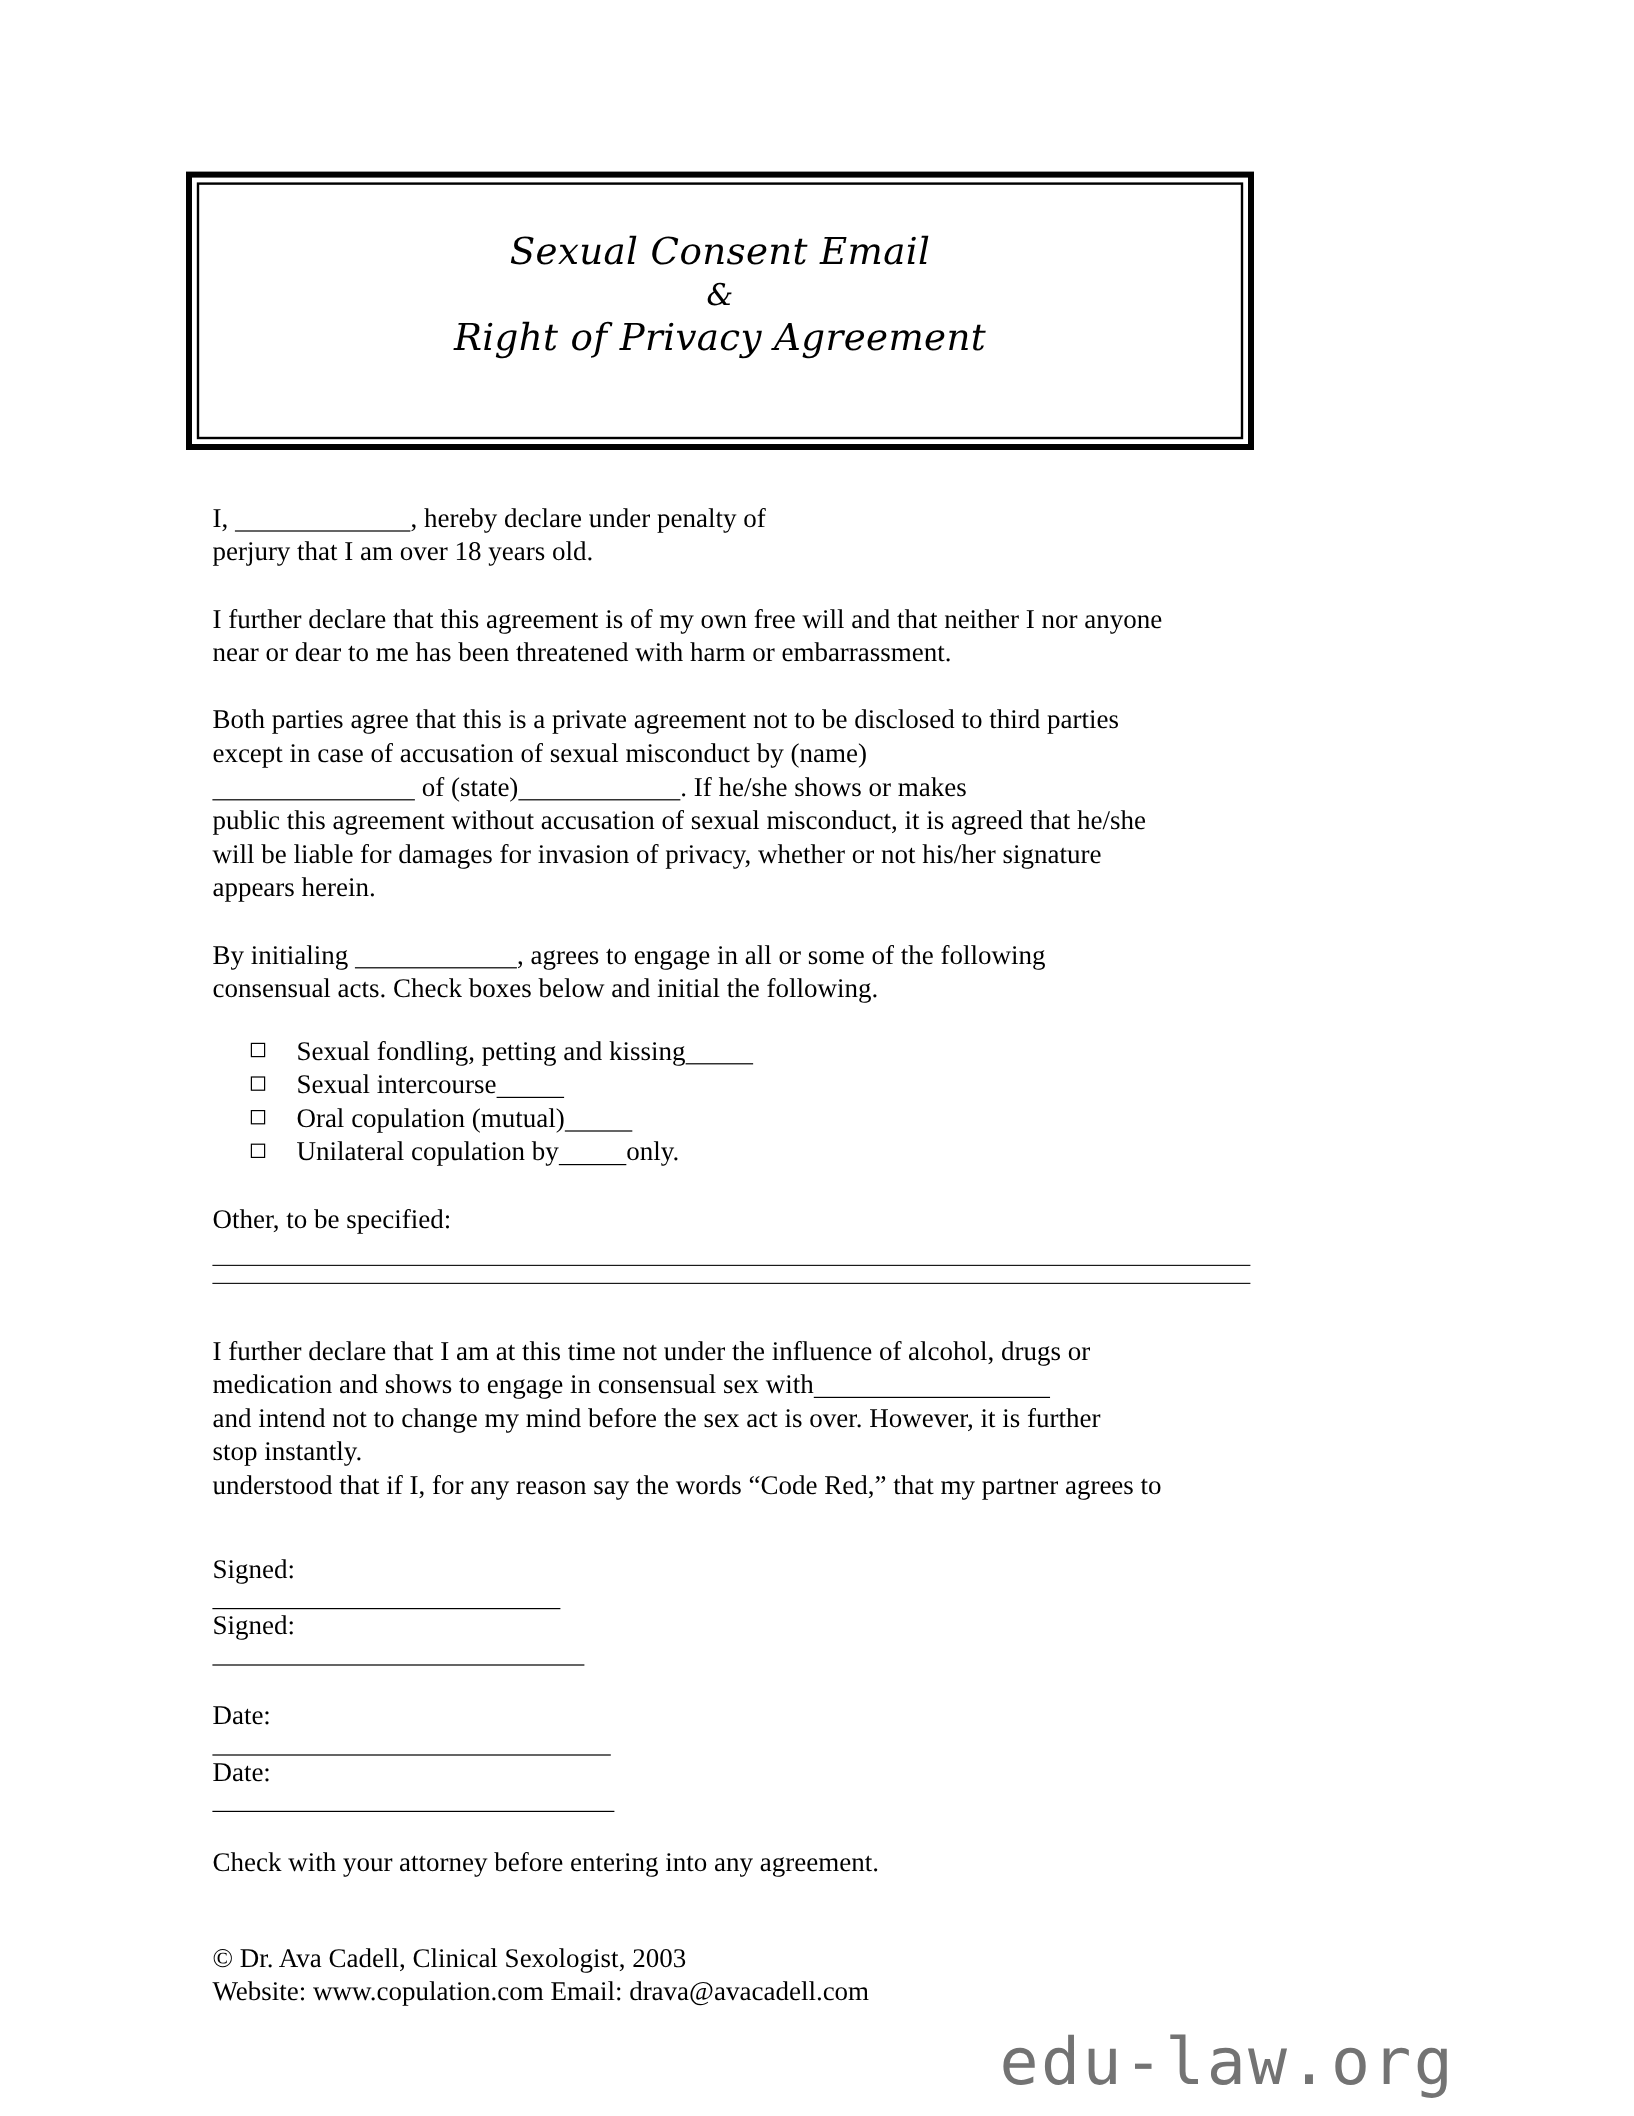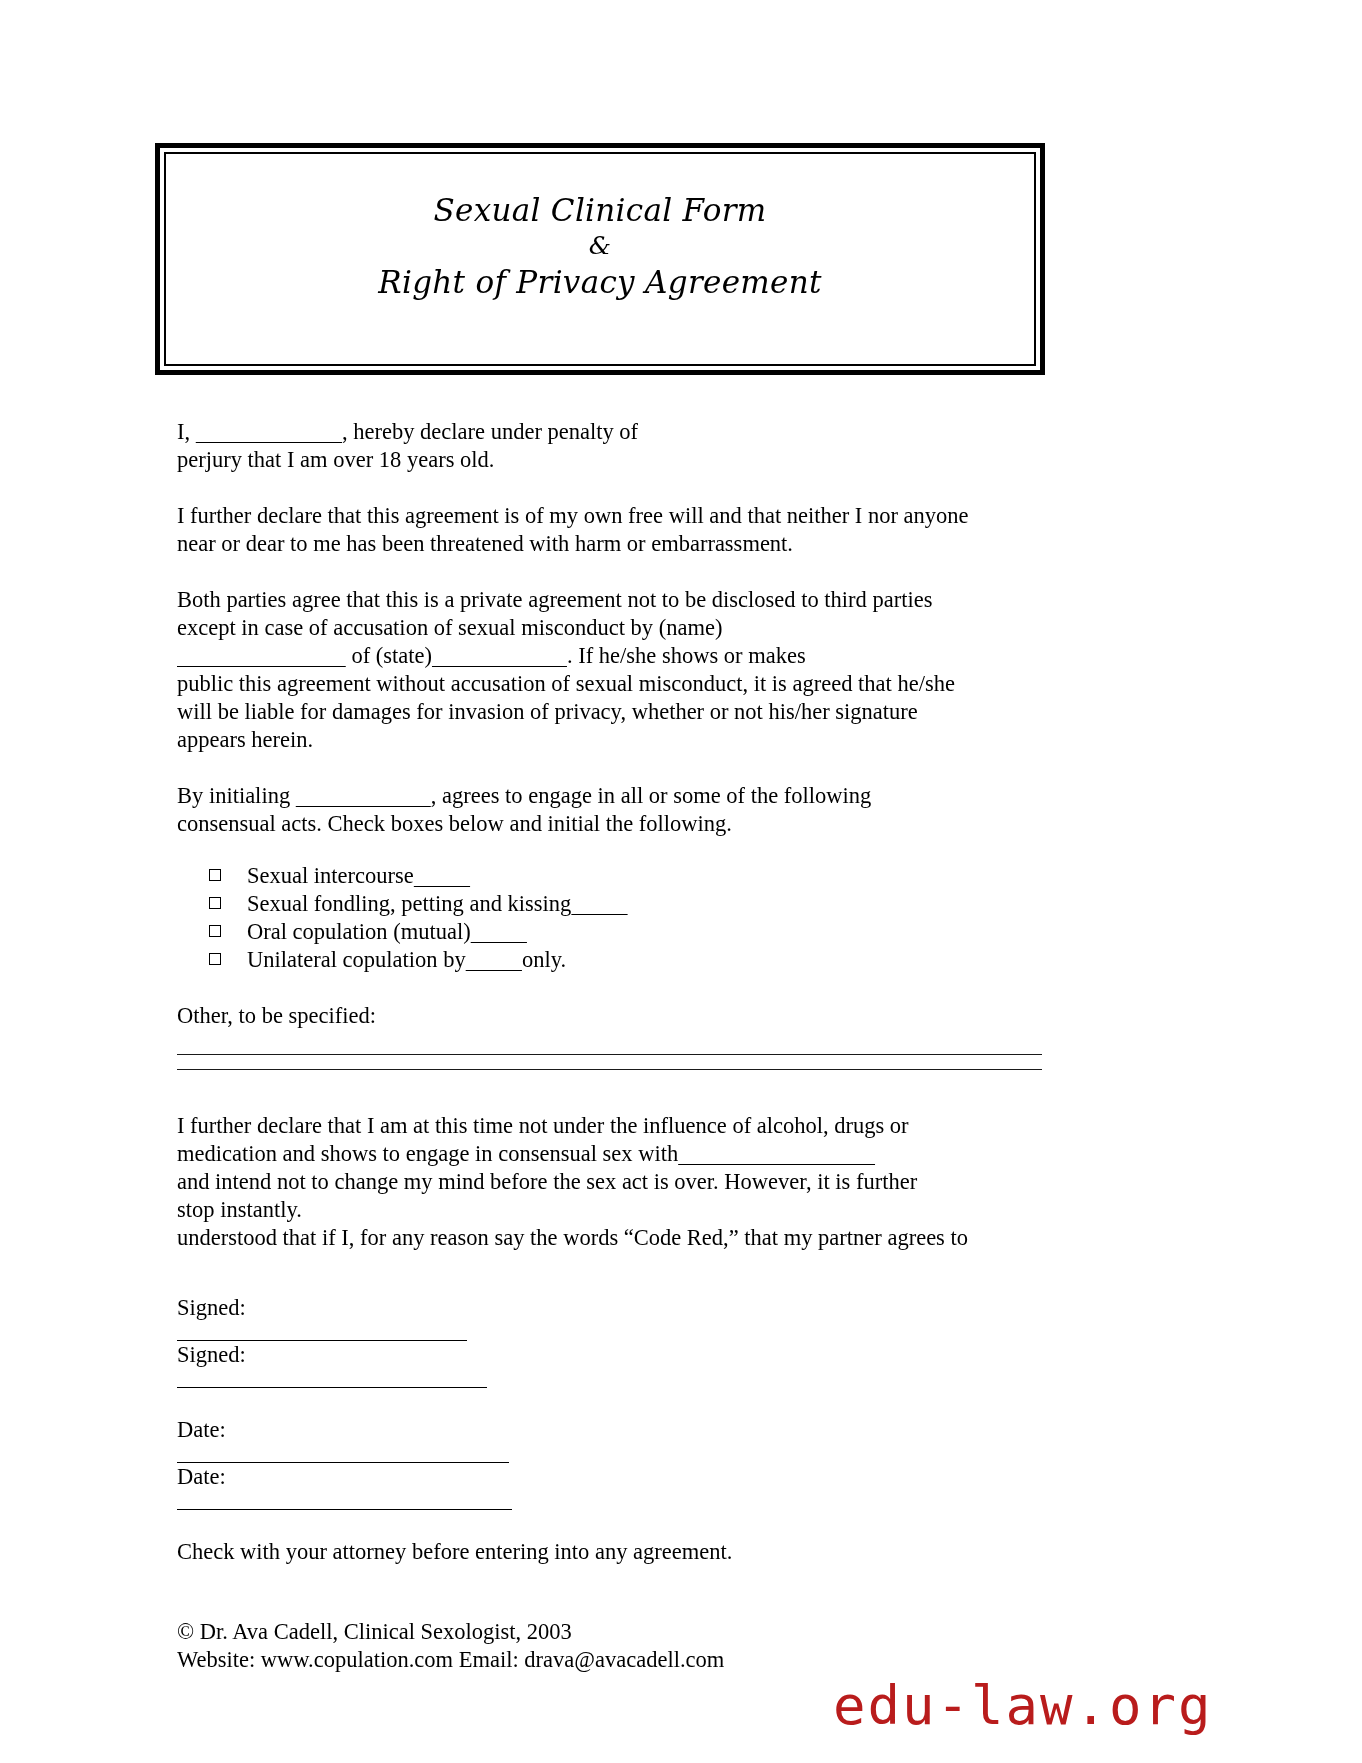--- a/index.html
+++ b/index.html
@@ -155,21 +155,21 @@
   }
 </style>
 </head>
 <body>
 
 <div class="page">
 
   <div class="title-frame-outer">
     <div class="title-frame-inner">
       <div class="title-block">
-        <div class="title-line">Sexual Clinical Form</div>
+        <div class="title-line">Sexual Consent Email</div>
         <div class="title-line title-amp">&amp;</div>
         <div class="title-line">Right of Privacy Agreement</div>
       </div>
     </div>
   </div>
 
   <div class="body-wrap">
 
     <p class="para"><span>I, </span><span class="blank">                          </span><span>, hereby declare under penalty of</span></p>
     <p class="para">perjury that I am over 18 years old.</p>
@@ -191,27 +191,27 @@
     <div class="gap-lg"></div>
 
     <p class="para"><span>By initialing </span><span class="blank">                        </span><span>, agrees to engage in all or some of the following</span></p>
     <p class="para">consensual acts. Check boxes below and initial the following.</p>
 
     <div class="gap-md"></div>
 
     <ul class="acts">
       <li>
         <span class="cbox"></span>
+        <span class="act-text">Sexual fondling, petting and kissing</span>
+          <span class="blank">          </span>
+          <span></span>
+      </li>
+      <li>
+        <span class="cbox"></span>
         <span class="act-text">Sexual intercourse</span>
-          <span class="blank">          </span>
-          <span></span>
-      </li>
-      <li>
-        <span class="cbox"></span>
-        <span class="act-text">Sexual fondling, petting and kissing</span>
           <span class="blank">          </span>
           <span></span>
       </li>
       <li>
         <span class="cbox"></span>
         <span class="act-text">Oral copulation (mutual)</span>
           <span class="blank">          </span>
           <span></span>
       </li>
       <li>
@@ -264,15 +264,15 @@
     <p class="para">Check with your attorney before entering into any agreement.</p>
 
     <div class="gap-lg"></div>
     <div class="gap-md"></div>
 
     <p class="para">© Dr. Ava Cadell, Clinical Sexologist, 2003</p>
     <p class="para">Website: www.copulation.com     Email: drava@avacadell.com</p>
 
   </div>
 
-  <div class="watermark" style="color: #b91c1c;">edu-law.org</div>
+  <div class="watermark" style="color: #737373; margin-top: 13px;">edu-law.org</div>
 
 </div>
 
 </body></html>

